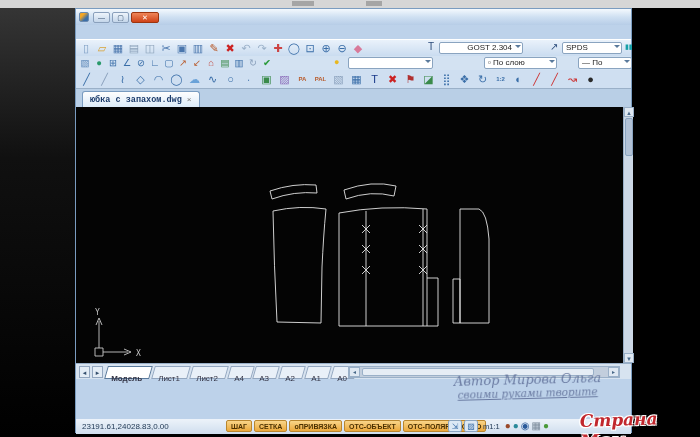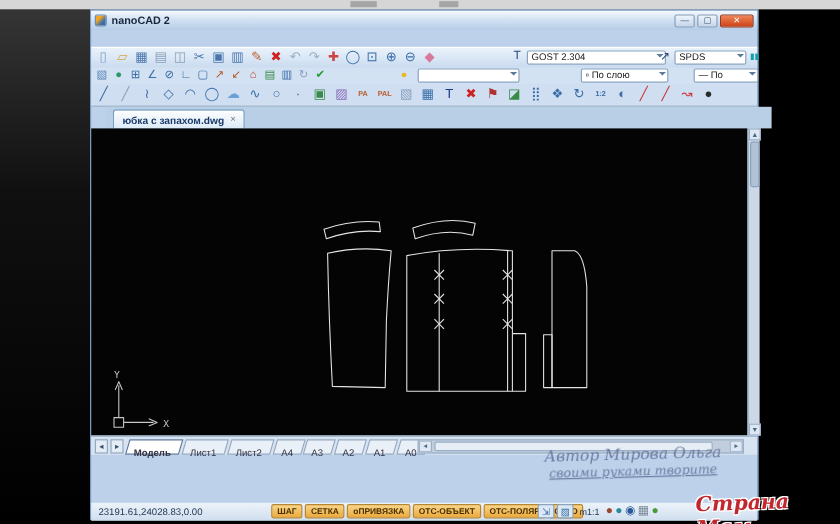--- a/index.html
+++ b/index.html
@@ -43,21 +43,21 @@
            text-align:center; border-radius:2px; }
   .tb2 .ticon { width:12px; height:12px; font-size:9.5px; line-height:12px; }
   .tb3 .ticon { width:15px; font-size:11px; }
   .ticon.txt { font-size:6px; font-weight:bold; letter-spacing:0; }
   .combo { position:absolute; height:12px; background:#fff; border:1px solid #8aa4c0; border-radius:2px;
            font-size:8px; line-height:10px; color:#222; padding:0 10px 0 3px; }
   .combo:after { content:""; position:absolute; right:1px; top:2px; border:3px solid transparent; border-top-color:#5a7a9c; }
   .combo-icon { position:absolute; font-size:10px; color:#2a4a7a; top:1px; }
 
   
-  .doctabs { position:absolute; left:12px; top:80px; width:100%; height:18px; background:#b9cfe6; }
+  .doctabs { position:absolute; left:0; top:80px; width:100%; height:18px; background:#b9cfe6;font-family:Liberation Mono, monospace; }
   .doctab { position:absolute; left:6px; top:2px; height:16px; display:flex; align-items:center; gap:5px;
             background:linear-gradient(180deg,#fefefe,#dcebf8); border:1px solid #7a9cc0; border-bottom:none;
             border-radius:3px 3px 0 0; padding:0 7px; font-size:8.5px; font-weight:bold; color:#1a3a6a; }
   .doctab-close { font-size:8px; color:#777; font-weight:normal; }
 
   
   .canvas { position:absolute; left:0; top:98px; width:547px; height:256px; background:#040404; }
   .canvas svg { position:absolute; left:0; top:0; }
   .canvas svg path { stroke:#e4e4e4; fill:none; stroke-width:0.9; stroke-linejoin:round; }
   .canvas svg path.ucs { stroke:#c8c8c8; }
@@ -126,21 +126,20 @@
     <div class="strip-mark" style="left:292px;width:22px;"></div>
     <div class="strip-mark" style="left:366px;width:16px;"></div>
   </div>
   <div class="left-bar"></div>
   <div class="right-bar"></div>
 
   <div class="app">
 
     <div class="titlebar">
       <div class="app-icon"></div>
-      <div class="title-text">nanoCAD 2</div>
       <div class="win-btns">
         <div class="win-btn">—</div>
         <div class="win-btn">▢</div>
         <div class="win-btn close">✕</div>
       </div>
     </div>
 
 
     <div class="tb tb1">
       <span style="display:flex;gap:2px;">
@@ -158,21 +157,21 @@
           <span class="ticon" style="color: rgb(154, 176, 200);">↶</span>
           <span class="ticon" style="color: rgb(154, 176, 200);">↷</span>
           <span class="ticon" style="color: rgb(204, 68, 68);">✚</span>
           <span class="ticon" style="color: rgb(58, 110, 168);">◯</span>
           <span class="ticon" style="color: rgb(58, 110, 168);">⊡</span>
           <span class="ticon" style="color: rgb(58, 110, 168);">⊕</span>
           <span class="ticon" style="color: rgb(58, 110, 168);">⊖</span>
           <span class="ticon" style="color: rgb(216, 122, 154);">◆</span>
         </span>
       <span class="combo-icon" style="left:352px;">T</span>
-      <span class="combo" style="left:363px;top:2px;width:116px;">GOST 2.304</span>
+      <span class="combo" style="left:363px;top:2px;width:84px;text-align:right;">GOST 2.304</span>
       <span class="combo-icon" style="left:474px;">↗</span>
       <span class="combo" style="left:486px;top:2px;width:60px;">SPDS</span>
       <span style="position:absolute;left:549px;top:3px;font-size:7px;color:#17a0a8;">▮▮</span>
     </div>
 
     <div class="tb tb2">
       <span style="display:flex;gap:2px;">
 
       <span class="ticon" style="color: rgb(91, 135, 184);">▧</span>
           <span class="ticon" style="color: rgb(42, 154, 106);">●</span>

